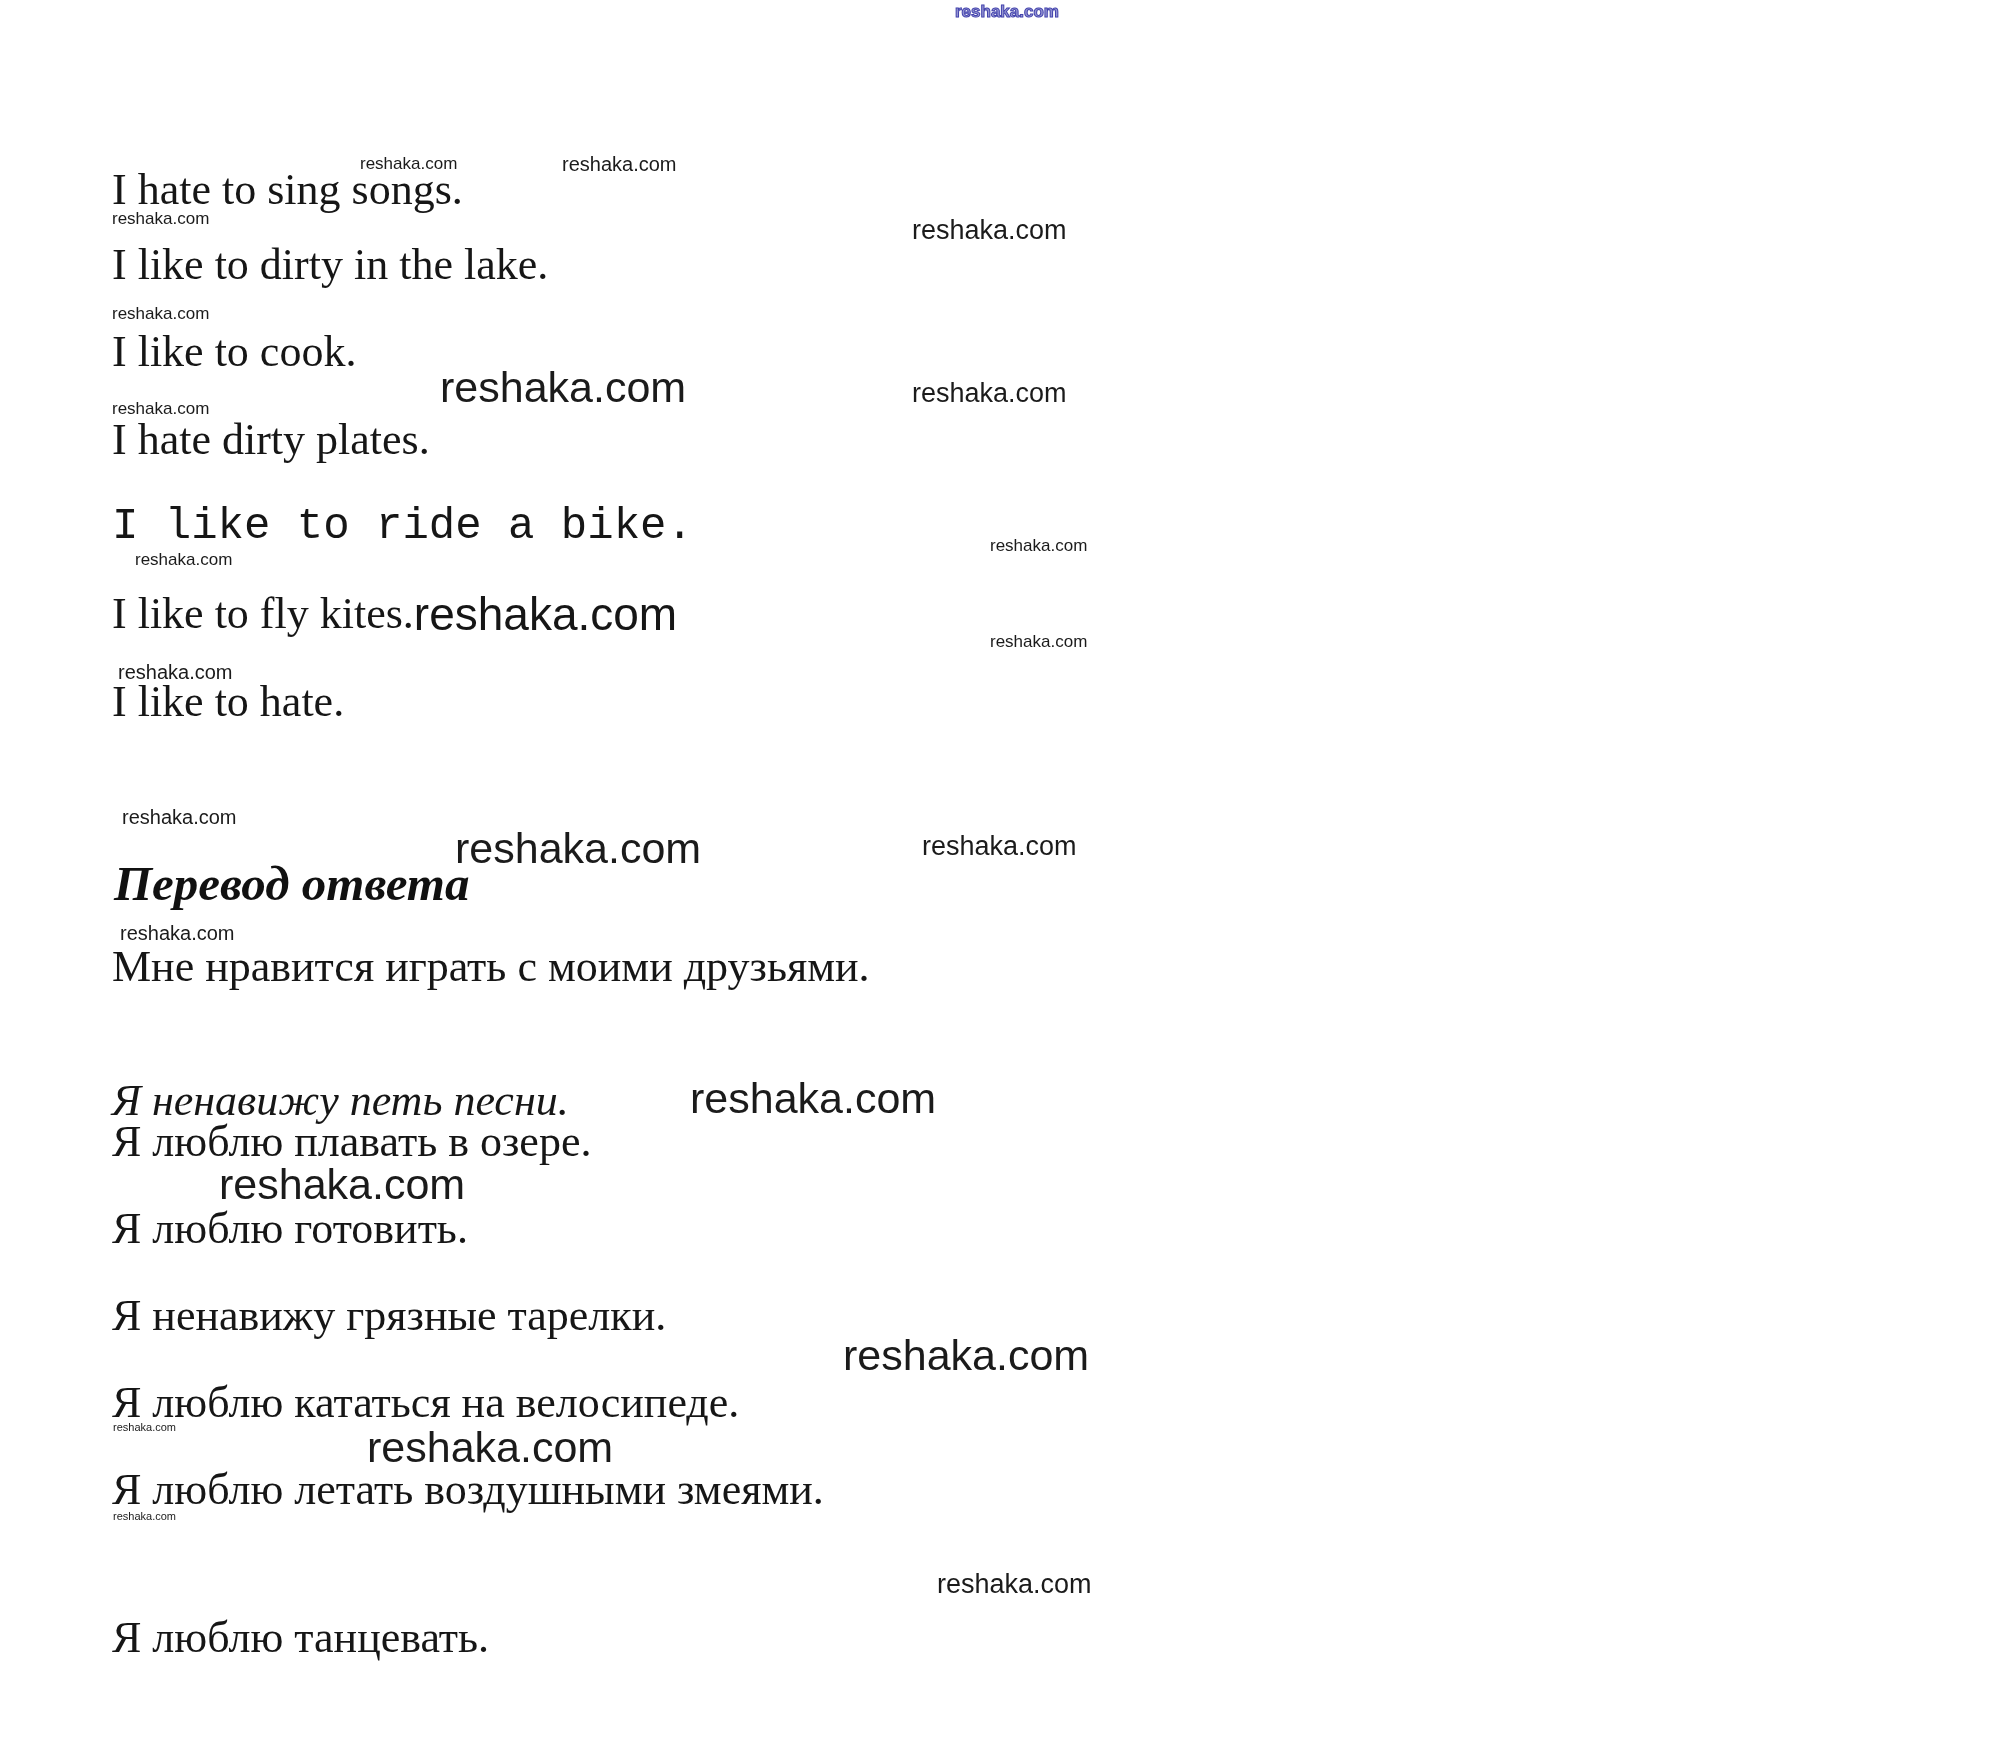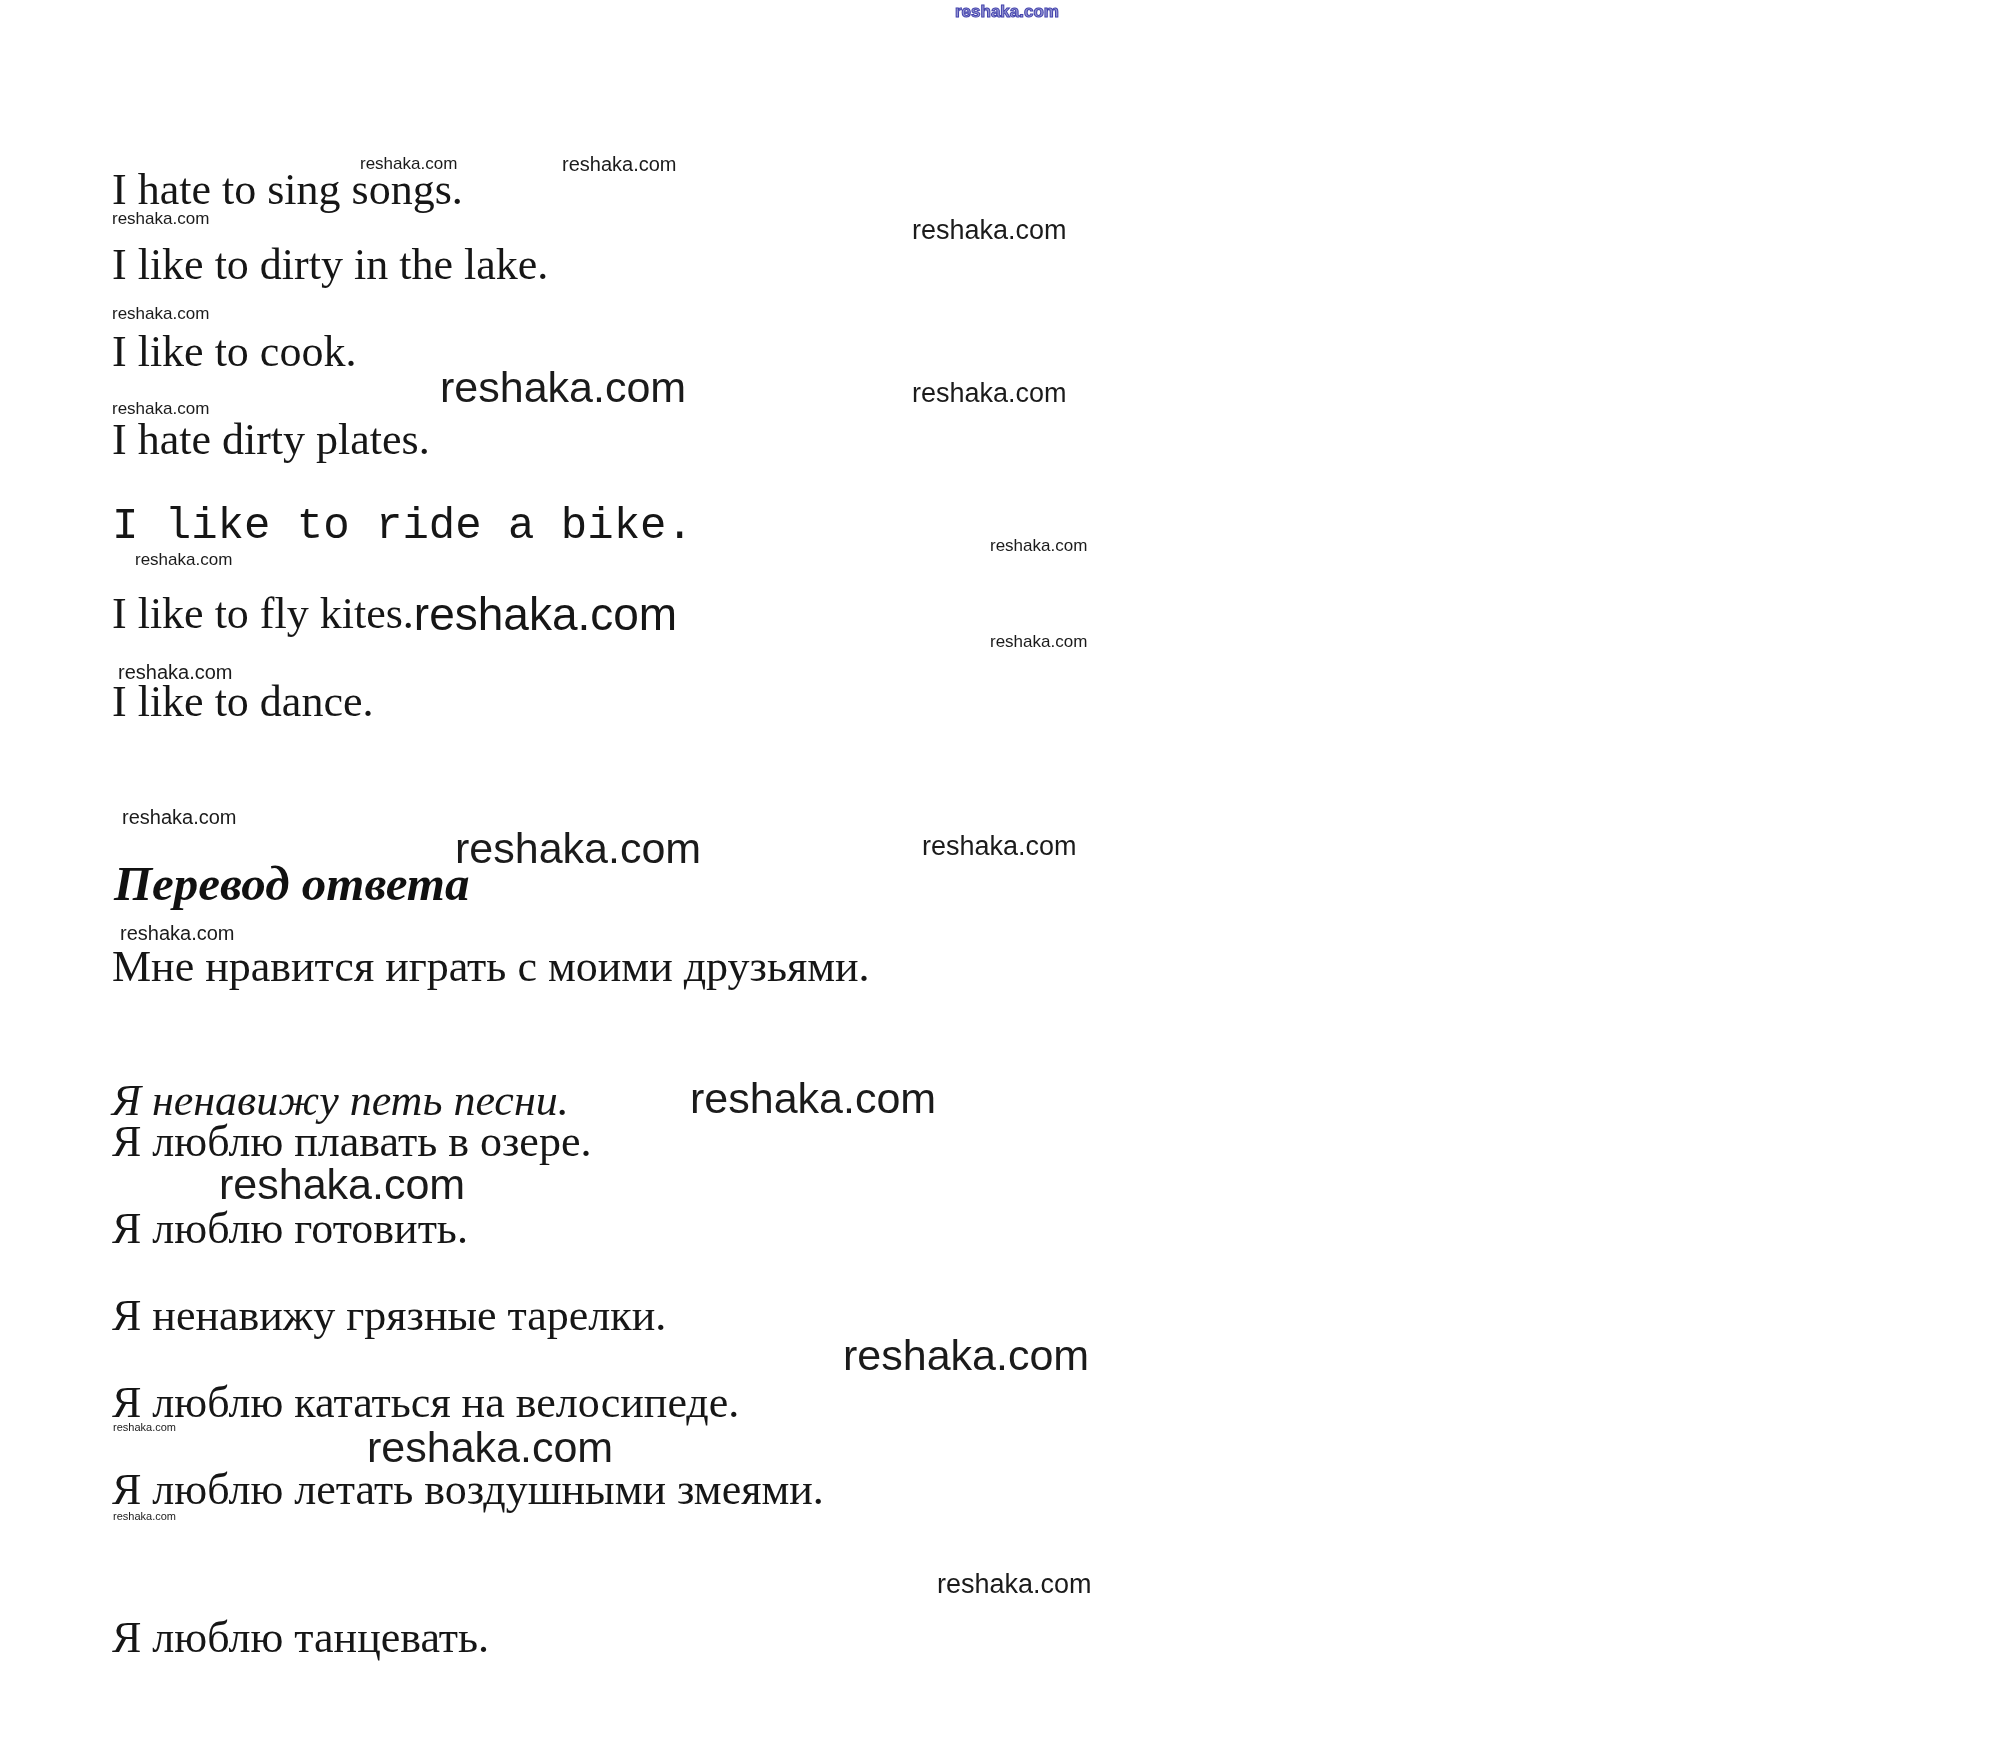--- a/index.html
+++ b/index.html
@@ -72,21 +72,21 @@
 
 <div class="abs doc-line" style="left:112px; top:418px;">I hate dirty plates.</div>
 
 <div class="abs doc-line" style="left:112px; top:504px;font-family:Liberation Mono, monospace;">I like to ride a bike.</div>
 
 <div class="abs line-row" style="left:112px; top:591px;">
   <span class="doc-line">I like to fly kites.</span>
     <span class="wm-inline">reshaka.com</span>
 </div>
 
-<div class="abs doc-line" style="left:112px; top:680px;">I like to dance.</div>
+<div class="abs doc-line" style="left:112px; top:680px;">I like to hate.</div>
 
 <div class="abs wm wm-small" style="left:360px; top:155px;">reshaka.com</div>
 <div class="abs wm wm-med" style="left:562px; top:154px;">reshaka.com</div>
 <div class="abs wm wm-small" style="left:112px; top:210px;">reshaka.com</div>
 <div class="abs wm wm-large" style="left:912px; top:217px;">reshaka.com</div>
 <div class="abs wm wm-small" style="left:112px; top:305px;">reshaka.com</div>
 <div class="abs wm wm-big" style="left:440px; top:366px;">reshaka.com</div>
 <div class="abs wm wm-large" style="left:912px; top:380px;">reshaka.com</div>
 <div class="abs wm wm-small" style="left:112px; top:400px;">reshaka.com</div>
 <div class="abs wm wm-small" style="left:135px; top:551px;">reshaka.com</div>

